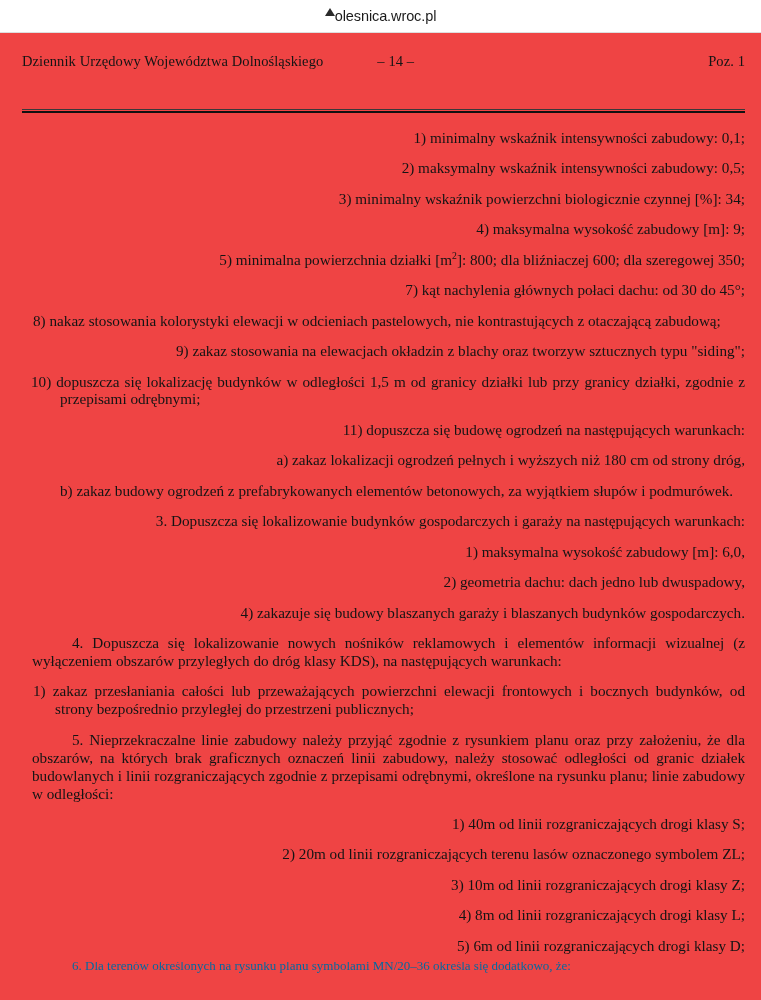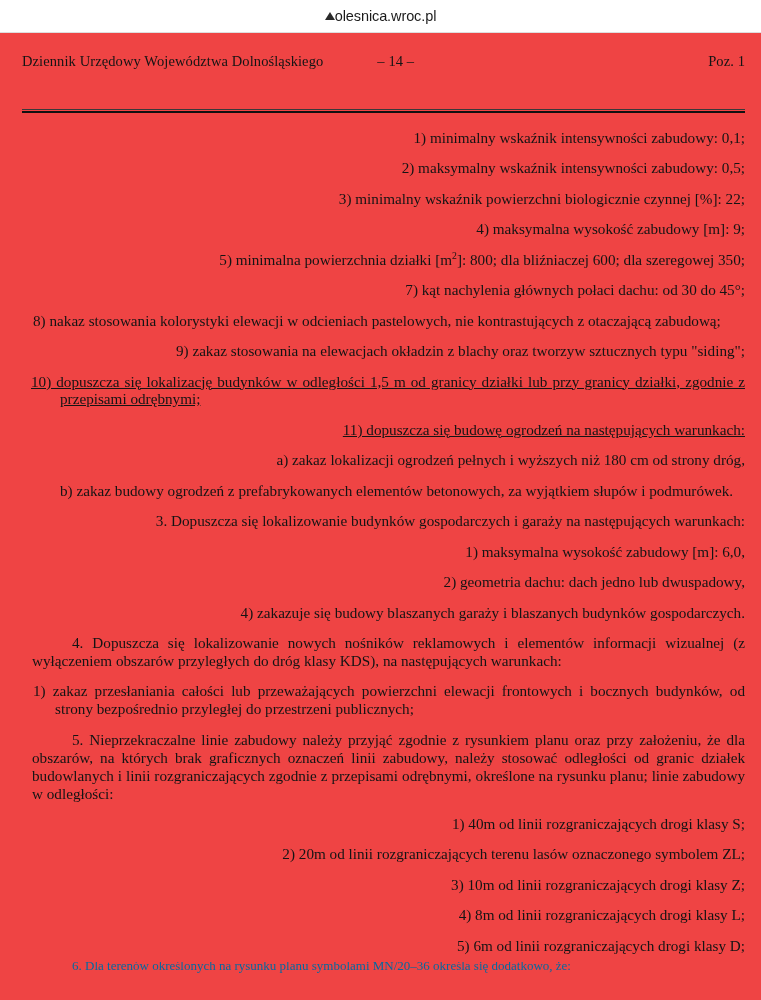--- a/index.html
+++ b/index.html
@@ -23,21 +23,21 @@
     width: 100%;
     background: #ffffff;
     border-bottom: 1px solid #dedede;
     display: flex;
     align-items: center;
     justify-content: center;
     box-sizing: border-box;
   }
   .url-wrap {
     display: flex;
-    align-items: center;
+    align-items: flex-start;
     gap: 0;
     font-family: "Liberation Sans", "DejaVu Sans", sans-serif;
     font-size: 14.5px;
     color: #1b1b1b;
     letter-spacing: -0.1px;
   }
   .secure-icon {
     display: inline-block;
     width: 0;
     height: 0;
@@ -102,21 +102,20 @@
   .blk:last-child { margin-bottom: 0; }
 
   
   .lvl-num {
     padding-left: 33px;
     text-indent: -22px;
   }
   .lvl-num2 {
     padding-left: 38px;
     text-indent: -29px;
-    text-decoration: underline;
   }
   
   .lvl-letter {
     padding-left: 62px;
     text-indent: -24px;
   }
   
   .lvl-para {
     padding-left: 10px;
     text-indent: 40px;
@@ -164,21 +163,21 @@
     <span class="rh-left">Dziennik Urzędowy Województwa Dolnośląskiego</span>
     <span class="rh-center">– 14 –</span>
     <span class="rh-right">Poz. 1</span>
   </div>
   <div class="head-rule"></div>
 
   <div class="doc-body">
 
     <p class="blk lvl-num no-just">1) minimalny wskaźnik intensywności zabudowy: 0,1;</p>
     <p class="blk lvl-num no-just">2) maksymalny wskaźnik intensywności zabudowy: 0,5;</p>
-    <p class="blk lvl-num no-just">3) minimalny wskaźnik powierzchni biologicznie czynnej [%]: 22;</p>
+    <p class="blk lvl-num no-just">3) minimalny wskaźnik powierzchni biologicznie czynnej [%]: 34;</p>
     <p class="blk lvl-num no-just">4) maksymalna wysokość zabudowy [m]: 9;</p>
 
     <p class="blk lvl-num no-just"><span>5) minimalna powierzchnia działki [m</span><sup>2</sup><span>]: 800; dla bliźniaczej 600; dla szeregowej 350;</span></p>
 
     <p class="blk lvl-num no-just">7) kąt nachylenia głównych połaci dachu: od 30 do 45°;</p>
     <p class="blk lvl-num">8) nakaz stosowania kolorystyki elewacji w odcieniach pastelowych, nie kontrastujących z otaczającą zabudową;</p>
     <p class="blk lvl-num no-just">9) zakaz stosowania na elewacjach okładzin z blachy oraz tworzyw sztucznych typu "siding";</p>
     <p class="blk lvl-num2">10) dopuszcza się lokalizację budynków w odległości 1,5 m od granicy działki lub przy granicy działki, zgodnie z przepisami odrębnymi;</p>
     <p class="blk lvl-num2 no-just">11) dopuszcza się budowę ogrodzeń na następujących warunkach:</p>
 

